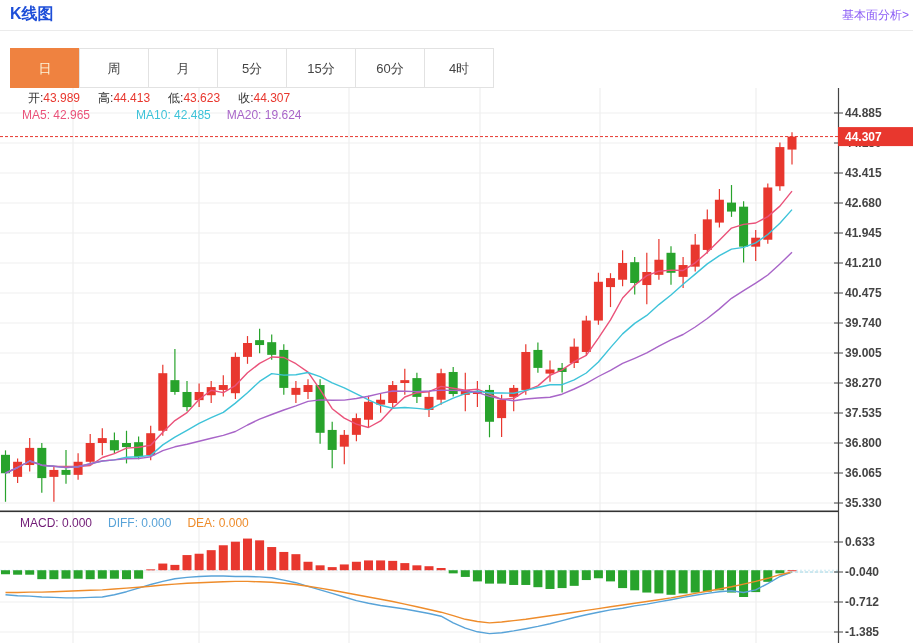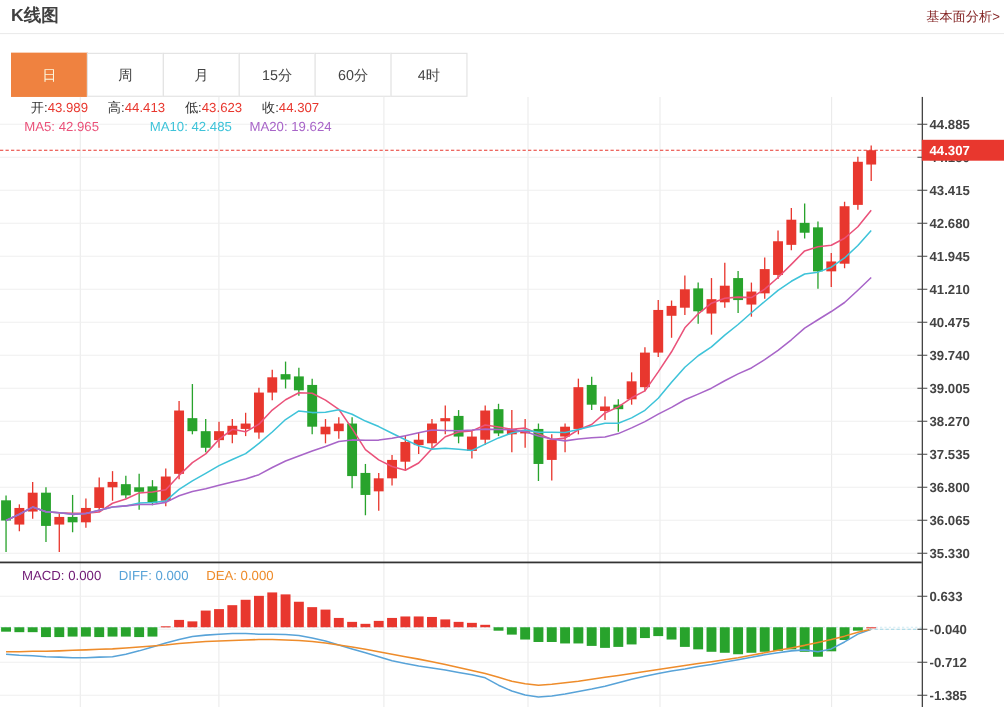--- a/index.html
+++ b/index.html
@@ -1,19 +1,19 @@
 <!DOCTYPE html>
 <html><head>
 <meta charset="utf-8">
 <style>
   html,body{margin:0;padding:0;background:#fff;}
   #app{position:relative;width:913px;height:643px;background:#fff;overflow:hidden;
        font-family:"Liberation Sans","DejaVu Sans",sans-serif;}
-  .page-title{position:absolute;left:10px;top:4px;font-size:16px;font-weight:700;color:#404040;}
-  .fund-link{position:absolute;right:4px;top:7px;font-size:12px;color:#7f1d1d;cursor:pointer;}
+  .page-title{position:absolute;left:10px;top:4px;font-size:16px;font-weight:700;color:#1d4ed8;}
+  .fund-link{position:absolute;right:4px;top:7px;font-size:12px;color:#8b5cf6;cursor:pointer;}
   .title-divider{position:absolute;left:0;top:30px;width:913px;height:1px;background:#ebebeb;}
   .tabbar{position:absolute;left:10px;top:48px;display:flex;}
   .tab{width:70px;height:40px;line-height:40px;text-align:center;font-size:13px;color:#444;
        border:1px solid #e2e2e2;margin-left:-1px;background:#fff;box-sizing:border-box;cursor:pointer;}
   .tab:first-child{margin-left:0;}
   .tab.selected{background:#ef8240;border-color:#ef8240;color:#fcf6dc;}
   .legend{position:absolute;font-size:12px;white-space:nowrap;z-index:5;}
   .legend .pair{margin-right:18px;}
   .legend .lbl{color:#333;}
   .legend .item{margin-right:16px;}
@@ -25,20 +25,21 @@
 
 <div id="app">
   <div class="page-title">K线图</div>
   <div class="fund-link">基本面分析&gt;</div>
   <div class="title-divider"></div>
 
   <div class="tabbar">
       <div class="tab selected">日</div>
       <div class="tab">周</div>
       <div class="tab">月</div>
+      <div class="tab">5分</div>
       <div class="tab">15分</div>
       <div class="tab">60分</div>
       <div class="tab">4时</div>
     </div>
 
   <div class="legend" style="left:28px;top:90px;"><span class="pair"><span class="lbl">开:</span><span style="color: rgb(232, 55, 46);">43.989</span></span><span class="pair"><span class="lbl">高:</span><span style="color: rgb(232, 55, 46);">44.413</span></span><span class="pair"><span class="lbl">低:</span><span style="color: rgb(232, 55, 46);">43.623</span></span><span class="pair"><span class="lbl">收:</span><span style="color: rgb(232, 55, 46);">44.307</span></span></div>
   <div class="legend" style="left:22px;top:108px;"><span class="item" style="color: rgb(234, 82, 122);">MA5: 42.965</span><span class="item" style="color: rgb(62, 195, 217); margin-left: 30px;">MA10: 42.485</span><span class="item" style="color: rgb(168, 101, 200);">MA20: 19.624</span></div>
   <div class="legend" style="left:20px;top:516px;"><span class="item" style="color: #701a75;">MACD: 0.000</span><span class="item" style="color: rgb(88, 163, 216);">DIFF: 0.000</span><span class="item" style="color: rgb(238, 140, 43);">DEA: 0.000</span></div>
 
   <div id="chart-wrap"><svg width="913" height="555">

